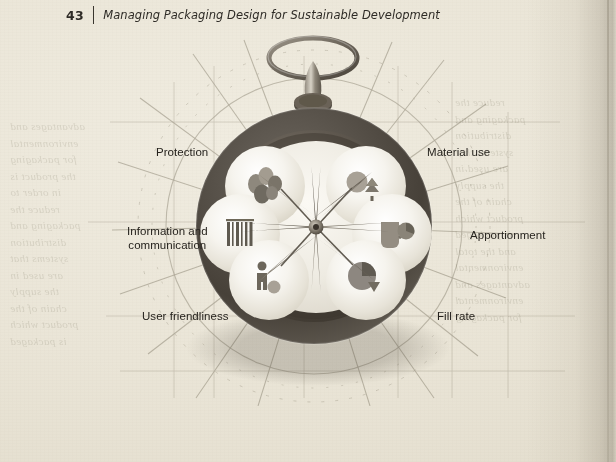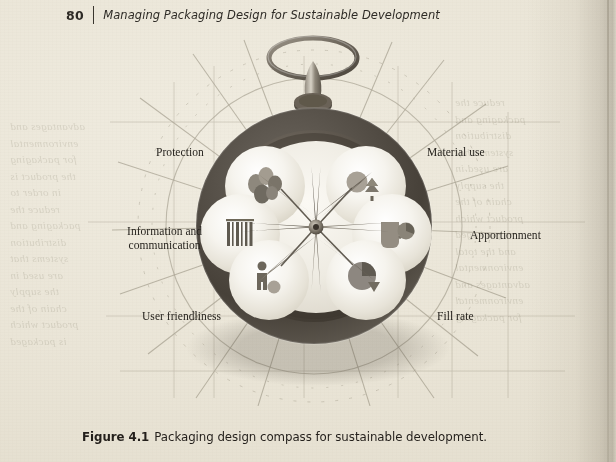--- a/index.html
+++ b/index.html
@@ -101,21 +101,21 @@
   #figure {
     position: absolute;
     left: 0; top: 26px;
     width: 616px; height: 380px;
   }
   #art-svg { position: absolute; left: 0; top: 0; }
 
   
   .label {
     position: absolute;
-    font-family: Liberation Serif, serif;
+    font-family: Liberation Sans, sans-serif;
     font-size: 11.5px;
     color: #26231e;
     line-height: 13.5px;
     white-space: pre-line;
     letter-spacing: .05px;
   }
   .label.r { text-align: right; }
 
   
   #caption {
@@ -162,21 +162,21 @@
       <div class="ghost" style="left: 455px; top: 244.5px; font-size: 11px;">and the total</div>
       <div class="ghost" style="left: 455px; top: 261px; font-size: 11px;">environmental</div>
       <div class="ghost" style="left: 455px; top: 277.5px; font-size: 11px;">advantages and</div>
       <div class="ghost" style="left: 455px; top: 294px; font-size: 11px;">environmental</div>
       <div class="ghost" style="left: 455px; top: 310.5px; font-size: 11px;">for packaging</div>
     </div>
 
   <div id="grain"></div>
 
   <div id="runhead">
-    <div id="folio">80</div>
+    <div id="folio">43</div>
     <div id="rule"></div>
     <div id="runtitle">Managing Packaging Design for Sustainable Development</div>
   </div>
 
   <div id="figure">
 
     <svg id="art-svg" width="616" height="380" viewBox="0 0 616 380">
       <defs>
 
         <radialGradient id="bodyGrad" cx="40%" cy="30%" r="78%">
@@ -394,19 +394,16 @@
     <div class="label" style="left:127px; top:199px;text-align:center;">Information and
 communication</div>
 
     <div class="label r" style="left:470px; top:203px;">Apportionment</div>
 
     <div class="label" style="left:142px; top:284px;">User friendliness</div>
 
     <div class="label r" style="left:437px; top:284px;">Fill rate</div>
   </div>
 
-  <div id="caption">
-    <b>Figure 4.1</b><span class="t">Packaging design compass for sustainable development.</span>
-  </div>
 
   <div id="edge-shade"></div>
   <div id="edge-line"></div>
 </div>
 
 </body></html>

